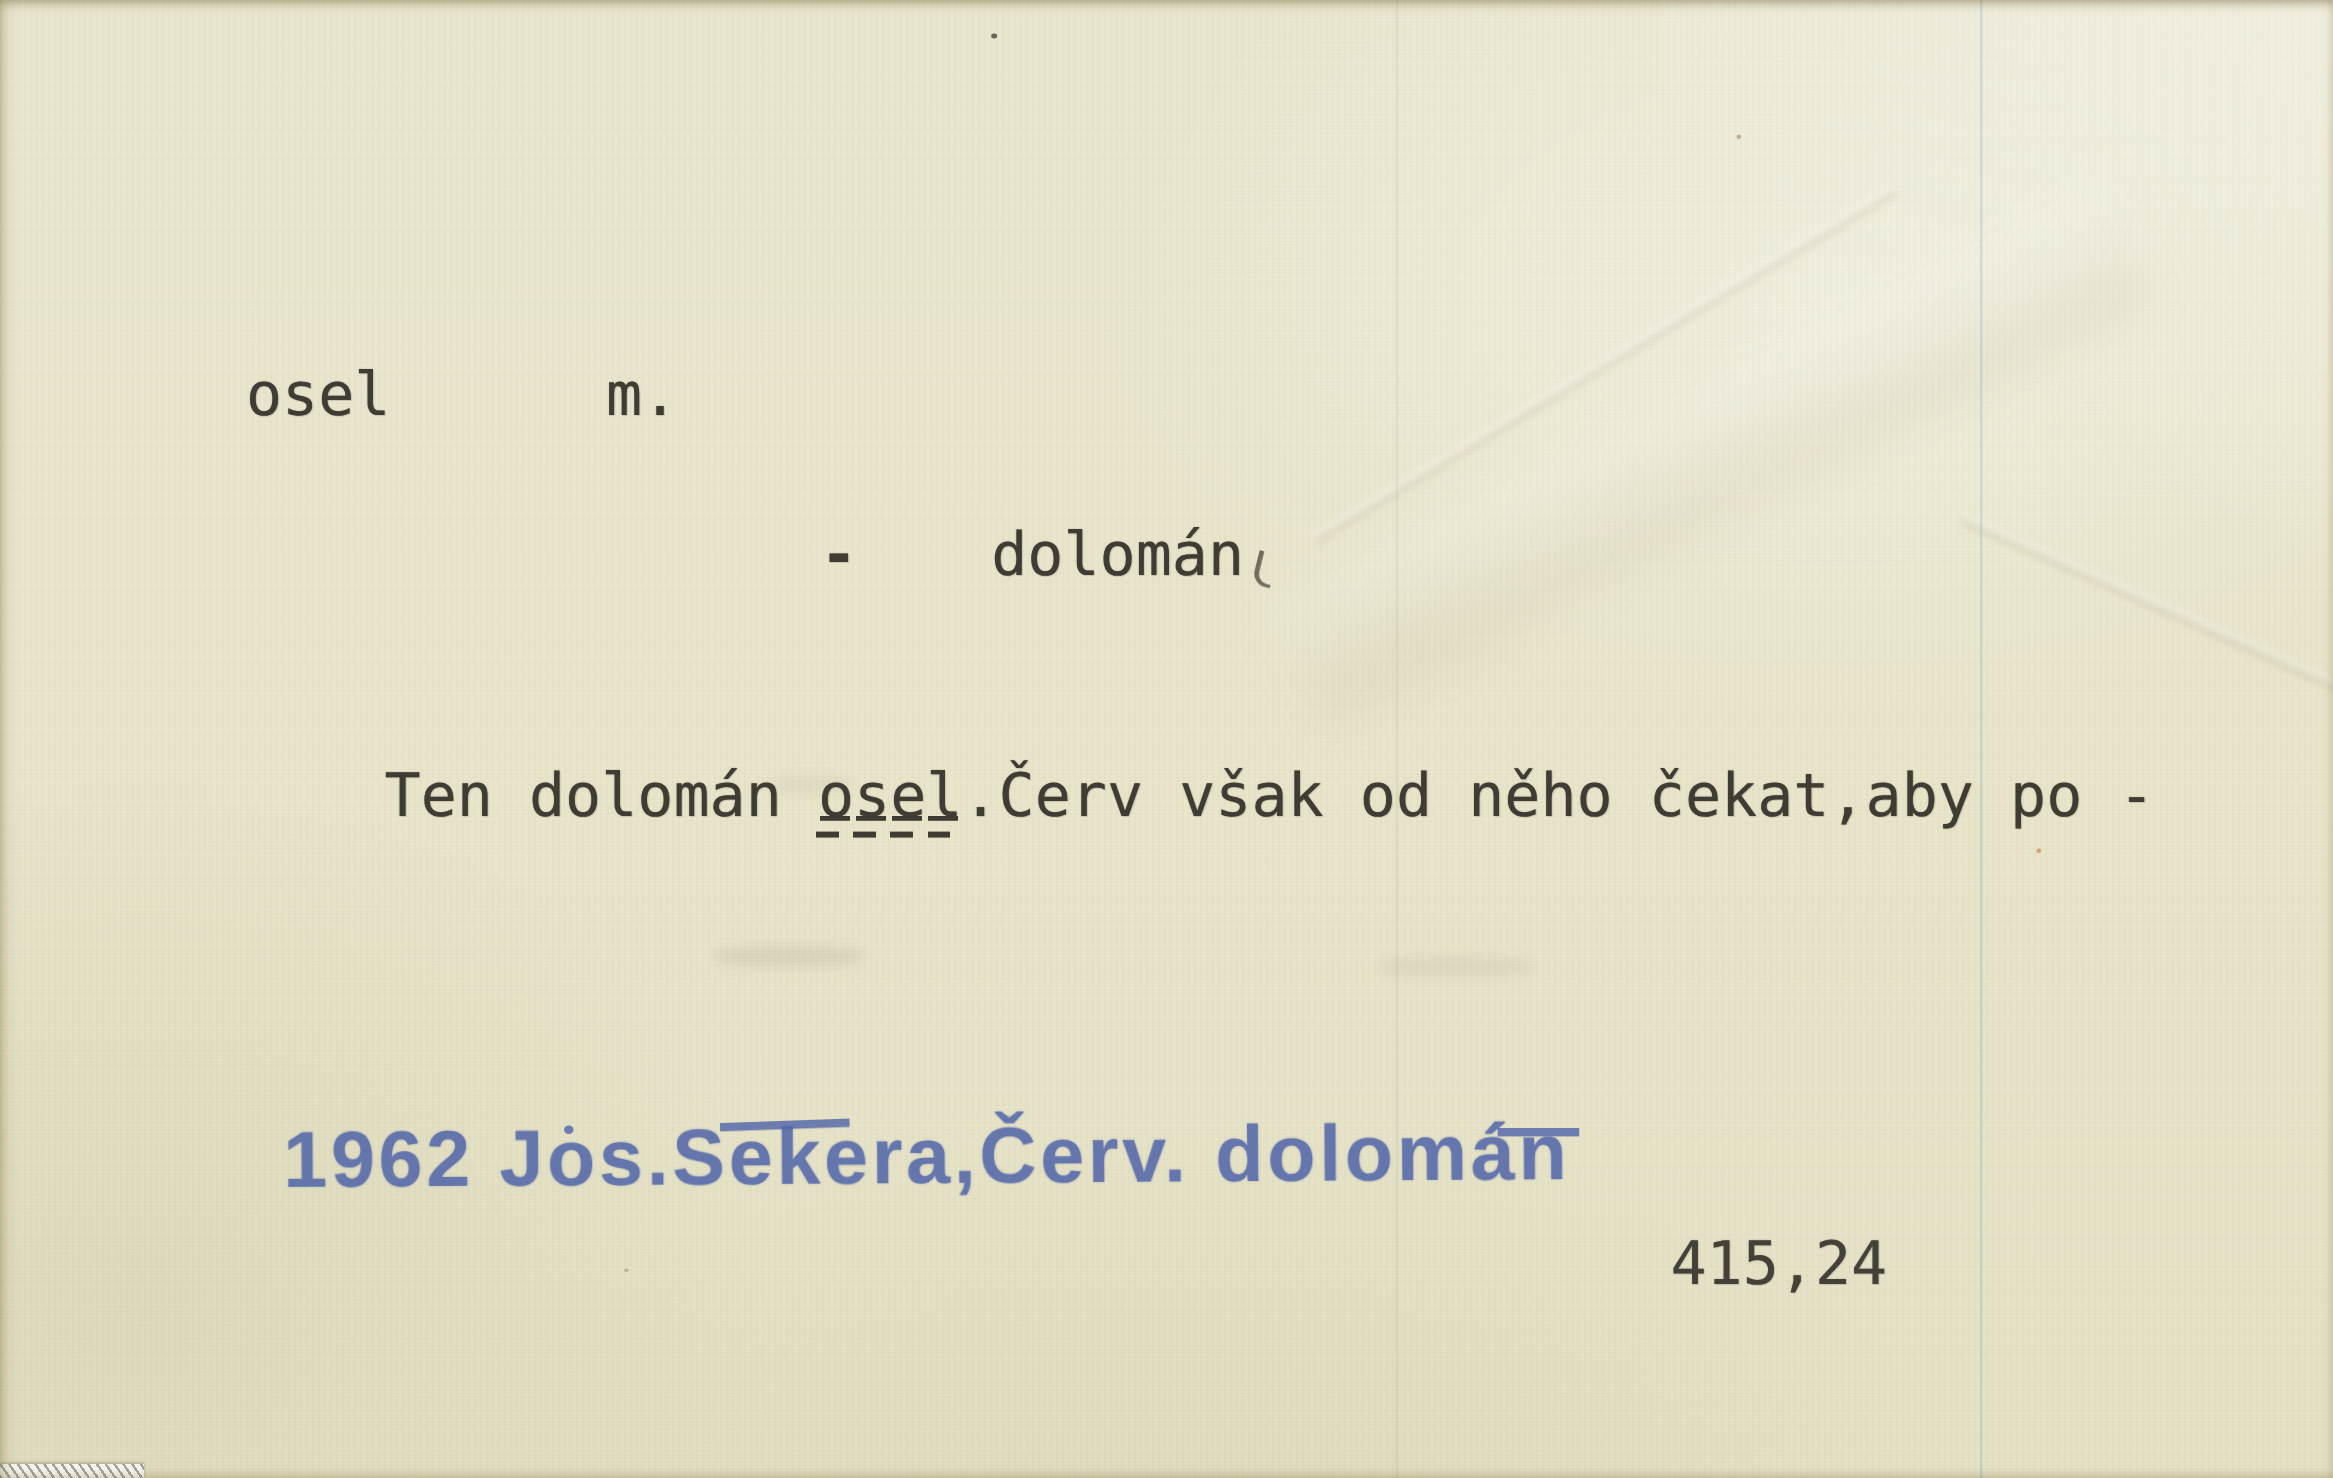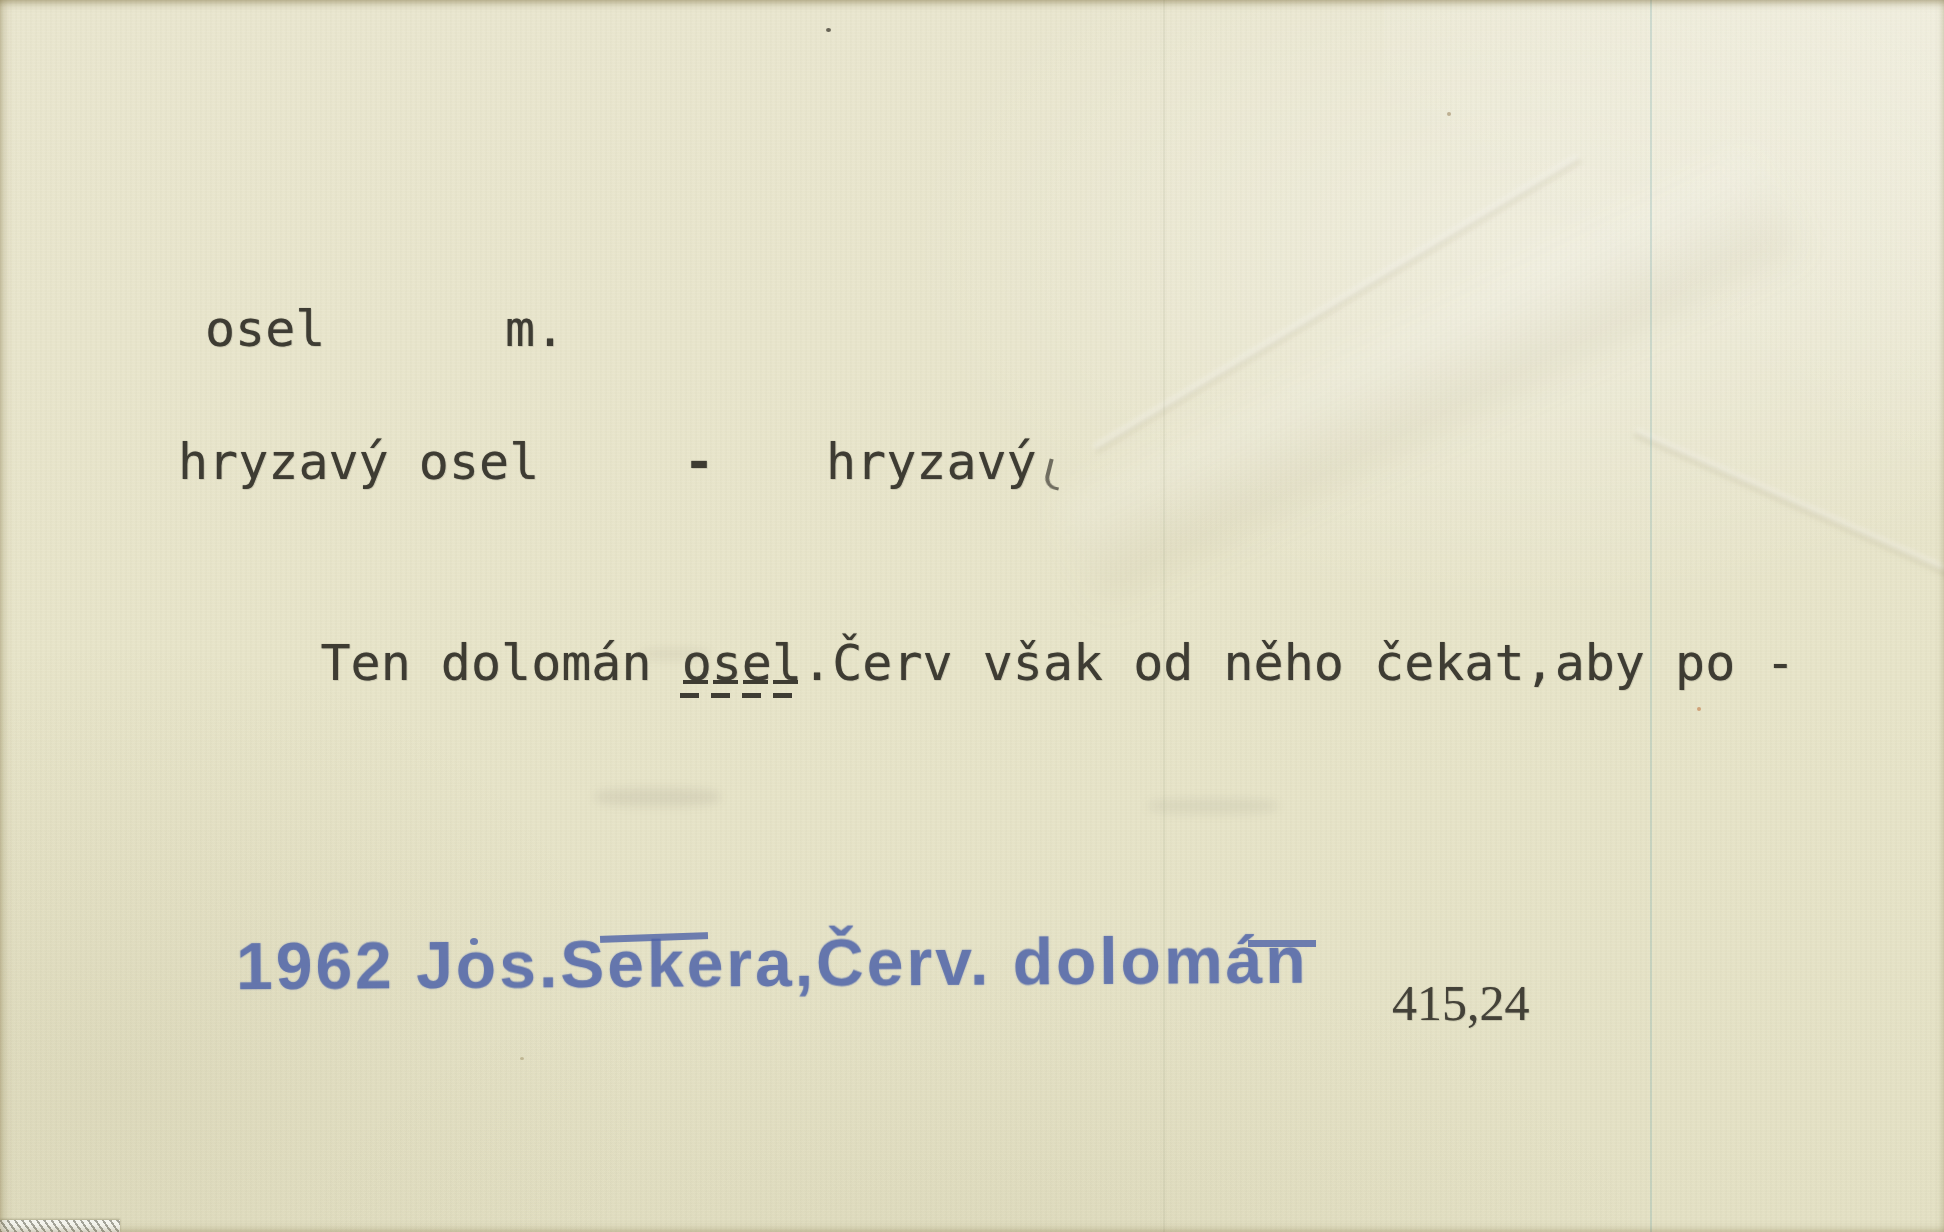--- a/index.html
+++ b/index.html
@@ -138,21 +138,21 @@
   }
   .hw-line   { top: 304px; }
   .hw        { left: 205px; }
   .gender    { left: 505px; }
   .ph-line   { top: 437px; }
   .phrase    { left: 178px; }
   .dash      { left: 684px; font-weight: bold; }
   .gloss     { left: 826px; }
   .quote-1   { left: 200px; top: 588px; }
   .quote-2   { left: 200px; top: 660px; }
-  .refnum    { left: 1392px; top: 978px; color: rgba(62,60,51,0.92); font-family: Liberation Serif, serif; }
+  .refnum    { left: 1392px; top: 1028px; color: rgba(62,60,51,0.92); }
 
   
   .uword { position: relative; display: inline-block; }
   .uword::before {
     content: "";
     position: absolute;
     left: 1px; right: 1px; bottom: 4px;
     height: 4px;
     background: repeating-linear-gradient(90deg,
       var(--ink, #3e3c33) 0 25px, rgba(0,0,0,0) 25px 30px);
@@ -211,23 +211,22 @@
   <div class="speck speck-3"></div>
   <div class="speck speck-4"></div>
   <div class="smudge smudge-1"></div>
   <div class="smudge smudge-2"></div>
   <div class="smudge smudge-3"></div>
   <div class="ink-squiggle"></div>
 
   <span class="typed hw-line hw">osel</span>
   <span class="typed hw-line gender">m.</span>
 
-  <span class="typed ph-line phrase">hryzavý osel</span>
   <span class="typed ph-line dash">-</span>
-  <span class="typed ph-line gloss">hryzavý</span>
+  <span class="typed ph-line gloss">dolomán</span>
 
   <div class="typed quote-1">
     <span>Ten dolomán </span><span class="uword">osel</span><span>.Červ však od něho čekat,aby po -</span>
   </div>
 
 
   <div class="stamp">1962 Jos.Sekera,Červ. dolomán</div>
   <div class="stamp-mark stamp-dot"></div>
   <div class="stamp-mark macron-1"></div>
   <div class="stamp-mark macron-2"></div>

